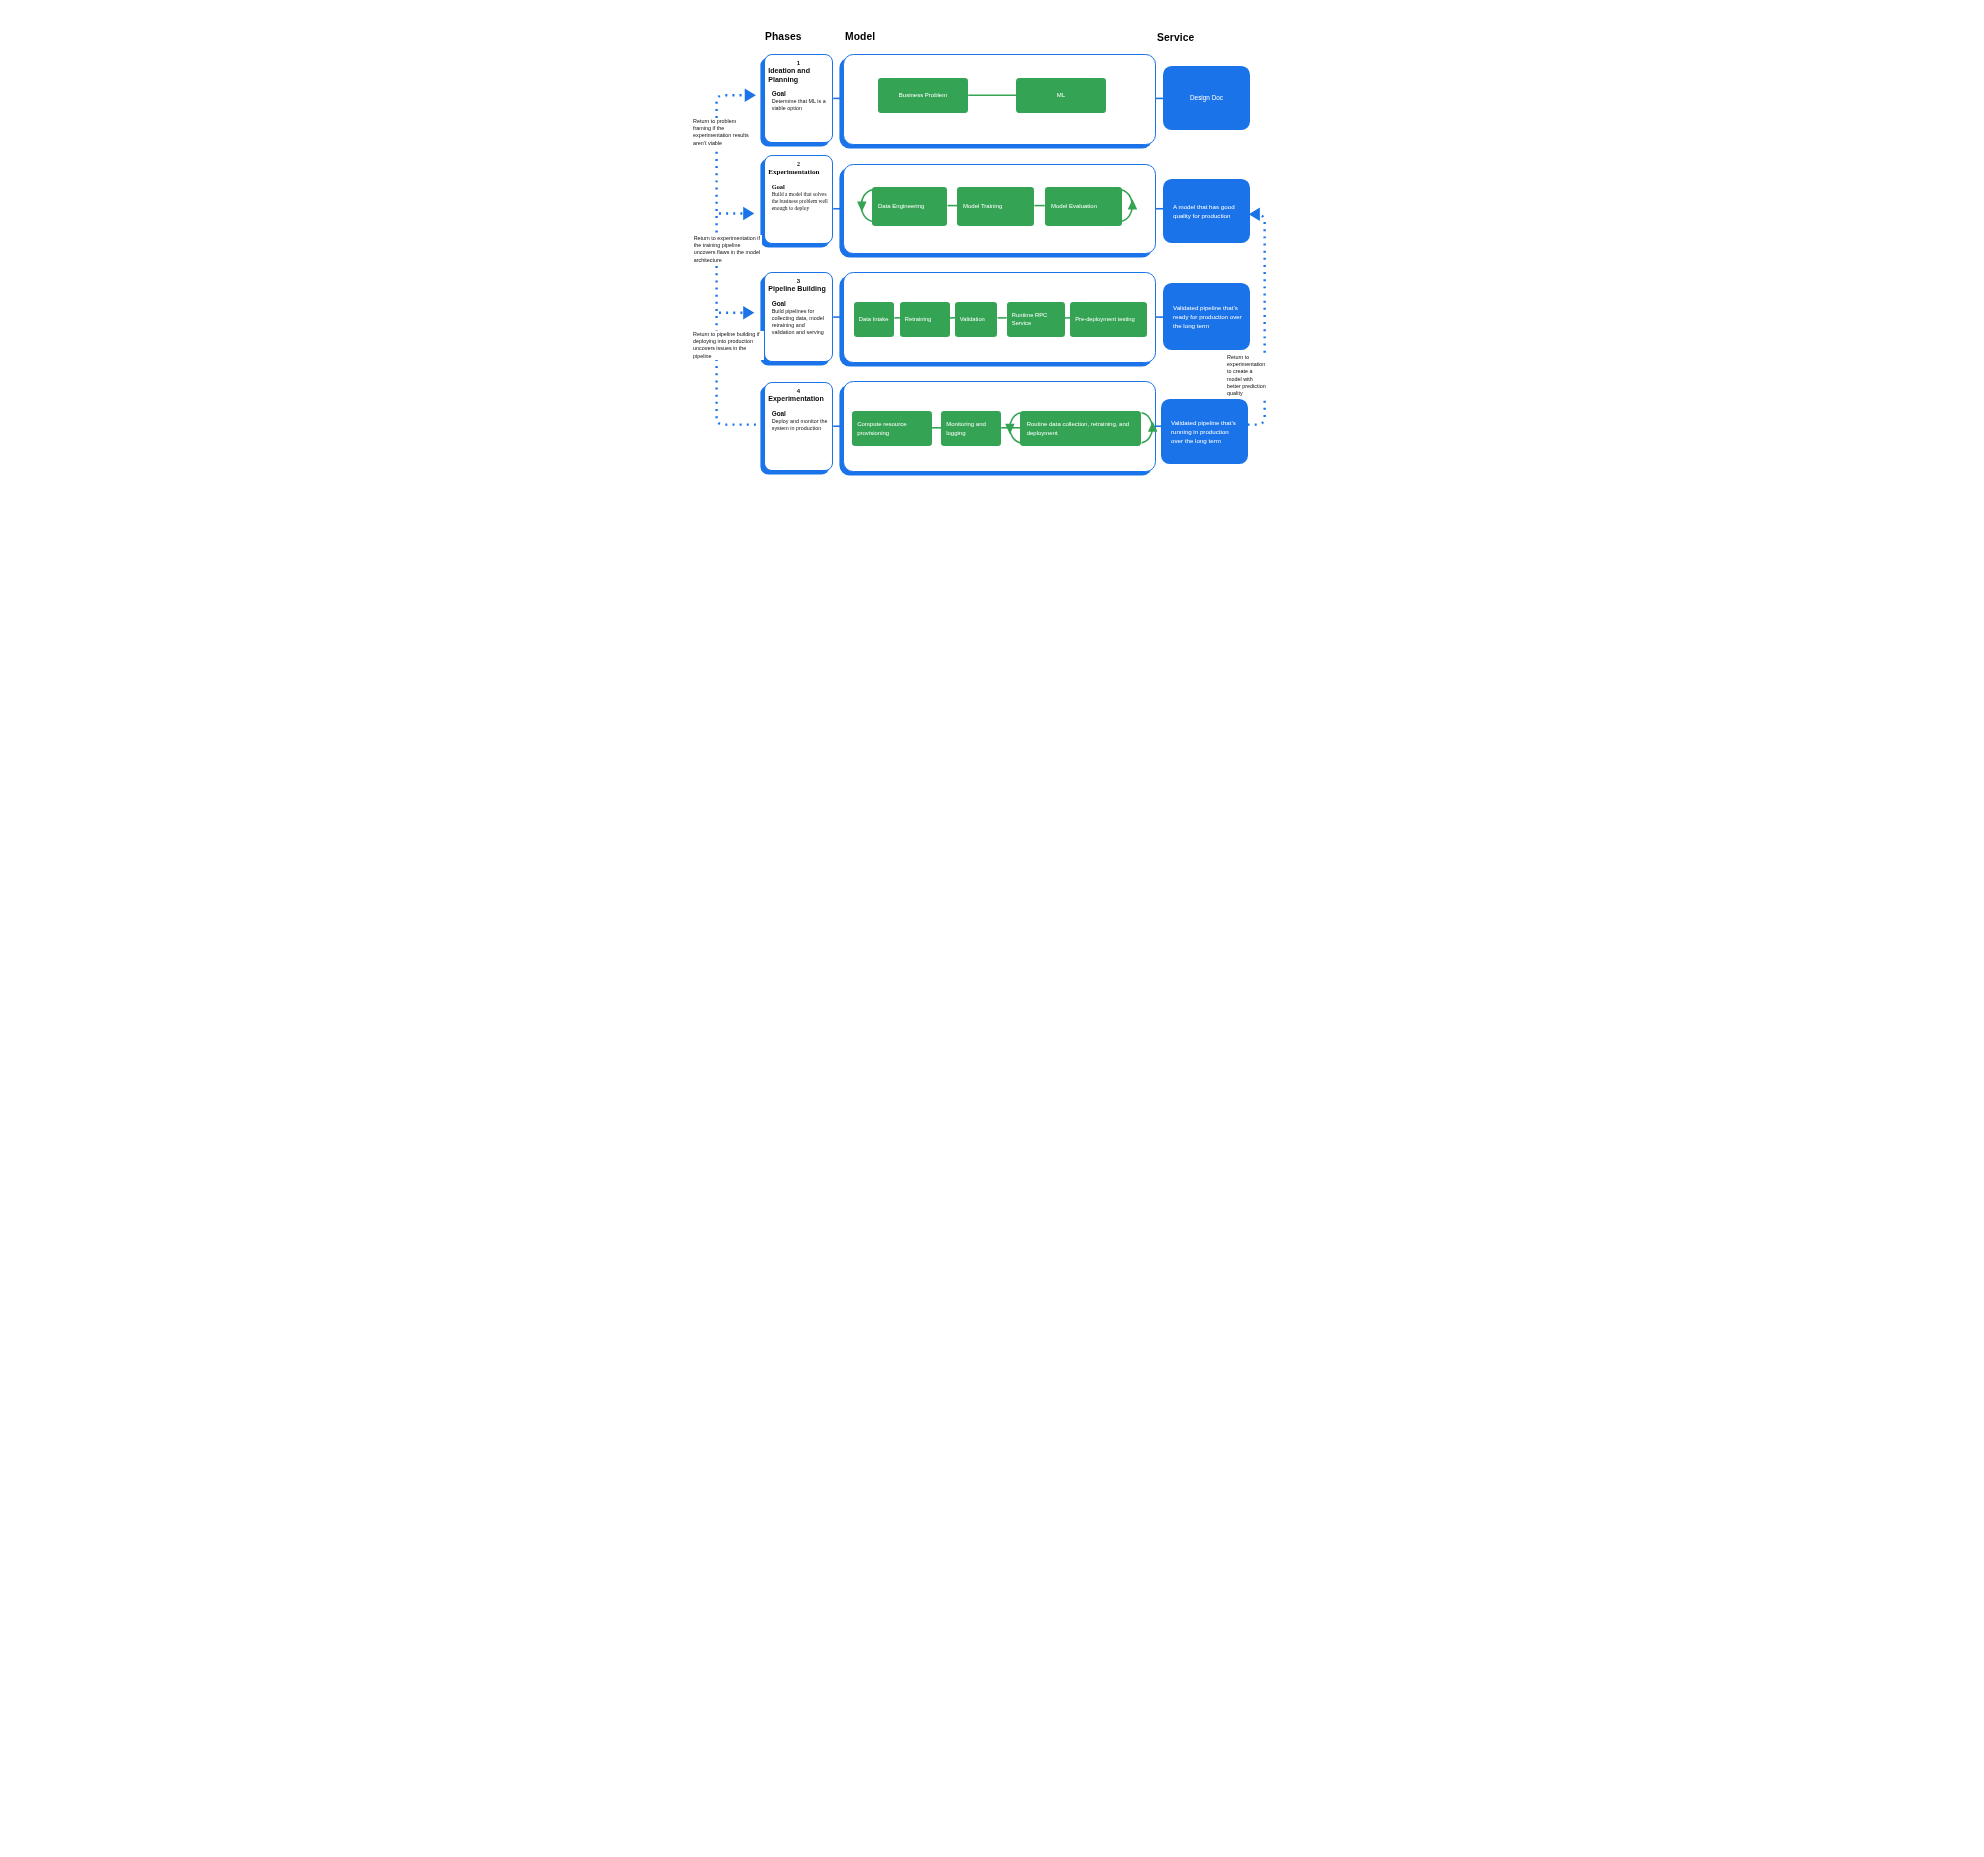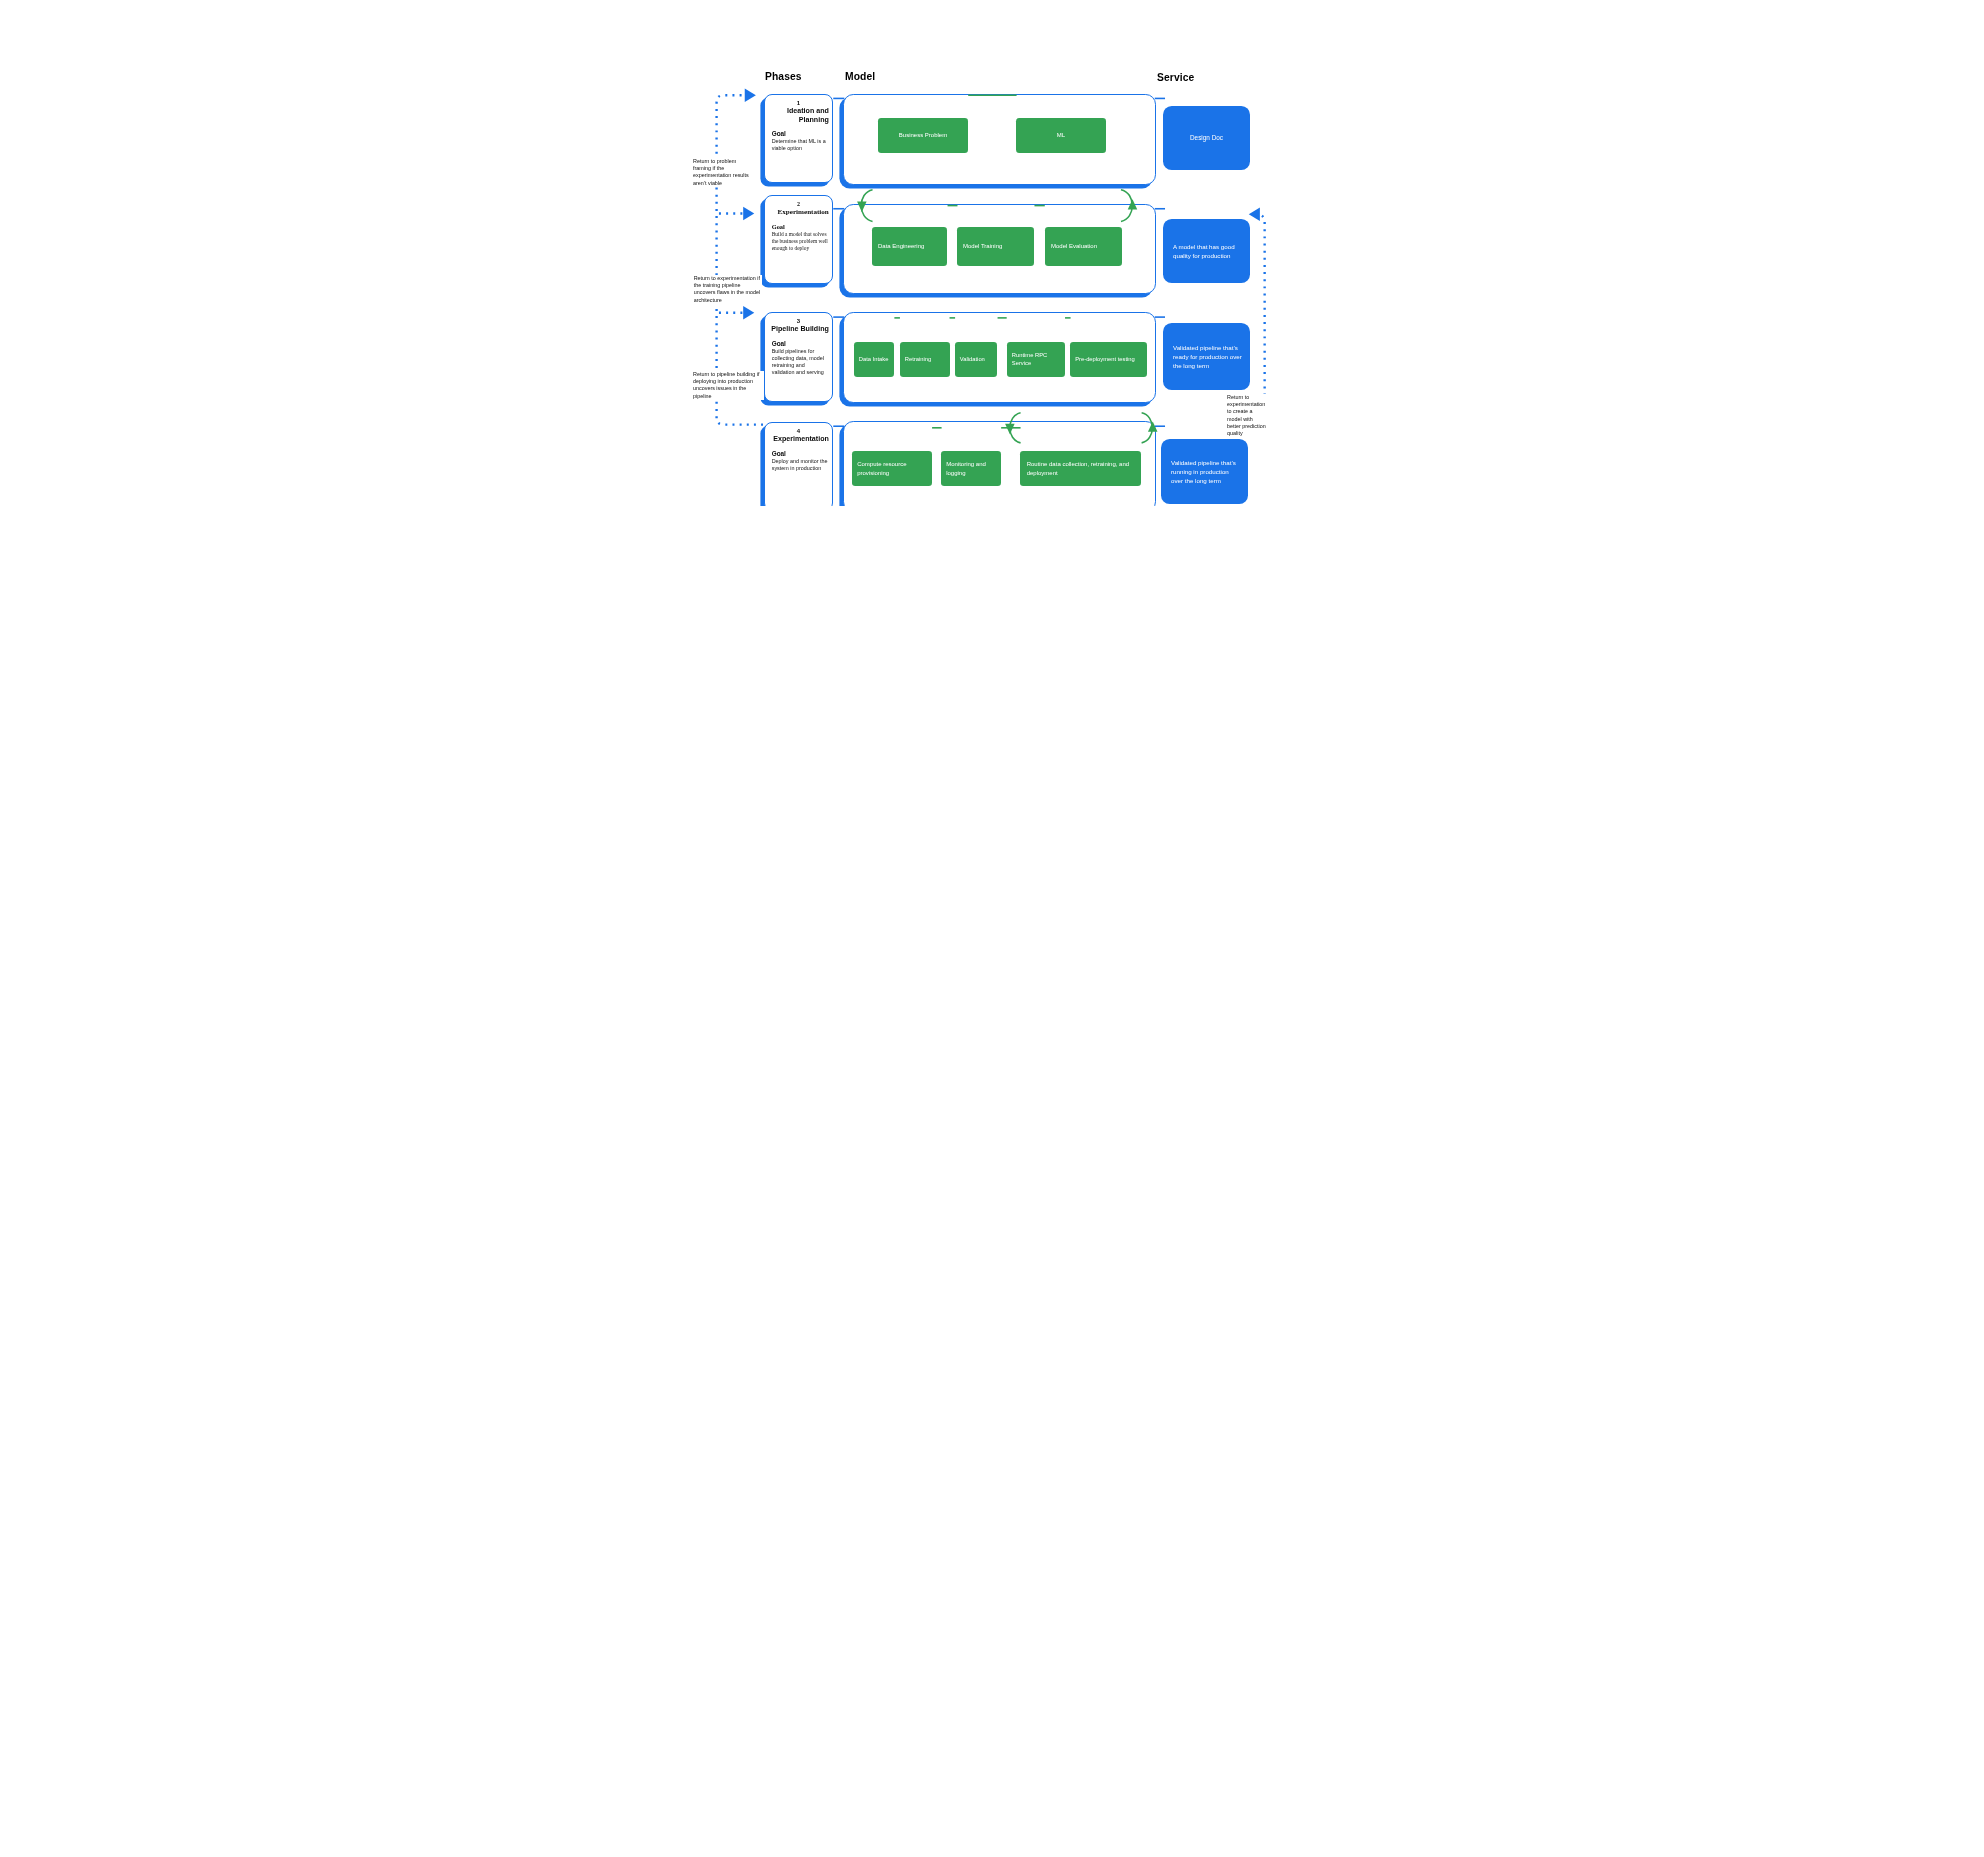--- a/index.html
+++ b/index.html
@@ -1,27 +1,27 @@
 <!DOCTYPE html>
 <html style="--blue: #1A73E8; --green: #34A353;font-size:6.4px"><head>
 <meta charset="utf-8">
 <style>
   :root{ --blue:#1A73E8; --green:#34A353; --ink:#111; }
   html,body{margin:0;padding:0;background:#fff;font-family:"Liberation Sans",sans-serif;}
   .canvas{position:relative;width:614px;height:506px;margin:0 auto;background:#fff;overflow:hidden;}
-  .abs{position:absolute;margin-top:40px;}
+  .abs{position:absolute;}
   svg.layer{position:absolute;left:0;top:0;width:614px;height:506px;pointer-events:none;}
   #layer-under{z-index:0;} #layer-mid{z-index:2;}
 
   .col-header{font-weight:bold;font-size:10.3px;color:#000;z-index:3;letter-spacing:0.1px;}
 
   .phase{left:79px;width:69px;background:#fff;border:1.6px solid var(--blue);
          border-radius:8px;box-shadow:-3.6px 3.6px 0 var(--blue);z-index:3;box-sizing:border-box;color:#0b0b0b;}
   .phase-num{text-align:center;font-weight:bold;font-size:6px;margin-top:5.2px;}
-  .phase-title{text-align:right;font-weight:bold;font-size:7.1px;line-height:1.18;margin-top:1.2px;padding:0 3.2px;}
+  .phase-title{text-align:left;font-weight:bold;font-size:7.1px;line-height:1.18;margin-top:1.2px;padding:0 3.2px;}
   .goal-label{font-weight:bold;font-size:6.4px;margin:6px 0 1.2px;padding-left:6.7px;}
   .goal-text{font-size:5.4px;line-height:1.32;padding:0 4px 0 6.7px;color:#161616;}
 
   .panel{left:158px;width:313px;background:#fff;border:1.6px solid var(--blue);
          border-radius:10.3px;box-shadow:-3.6px 3.6px 0 var(--blue);z-index:1;box-sizing:border-box;}
 
   .task{background:var(--green);border-radius:3.2px;color:#fff;z-index:3;box-sizing:border-box;
         display:flex;flex-direction:column;justify-content:center;font-size:6px;line-height:1.35;}
   .task.center{align-items:center;text-align:center;padding:0 2.4px;}
   .task.left{padding-left:6px;padding-right:3.2px;}

